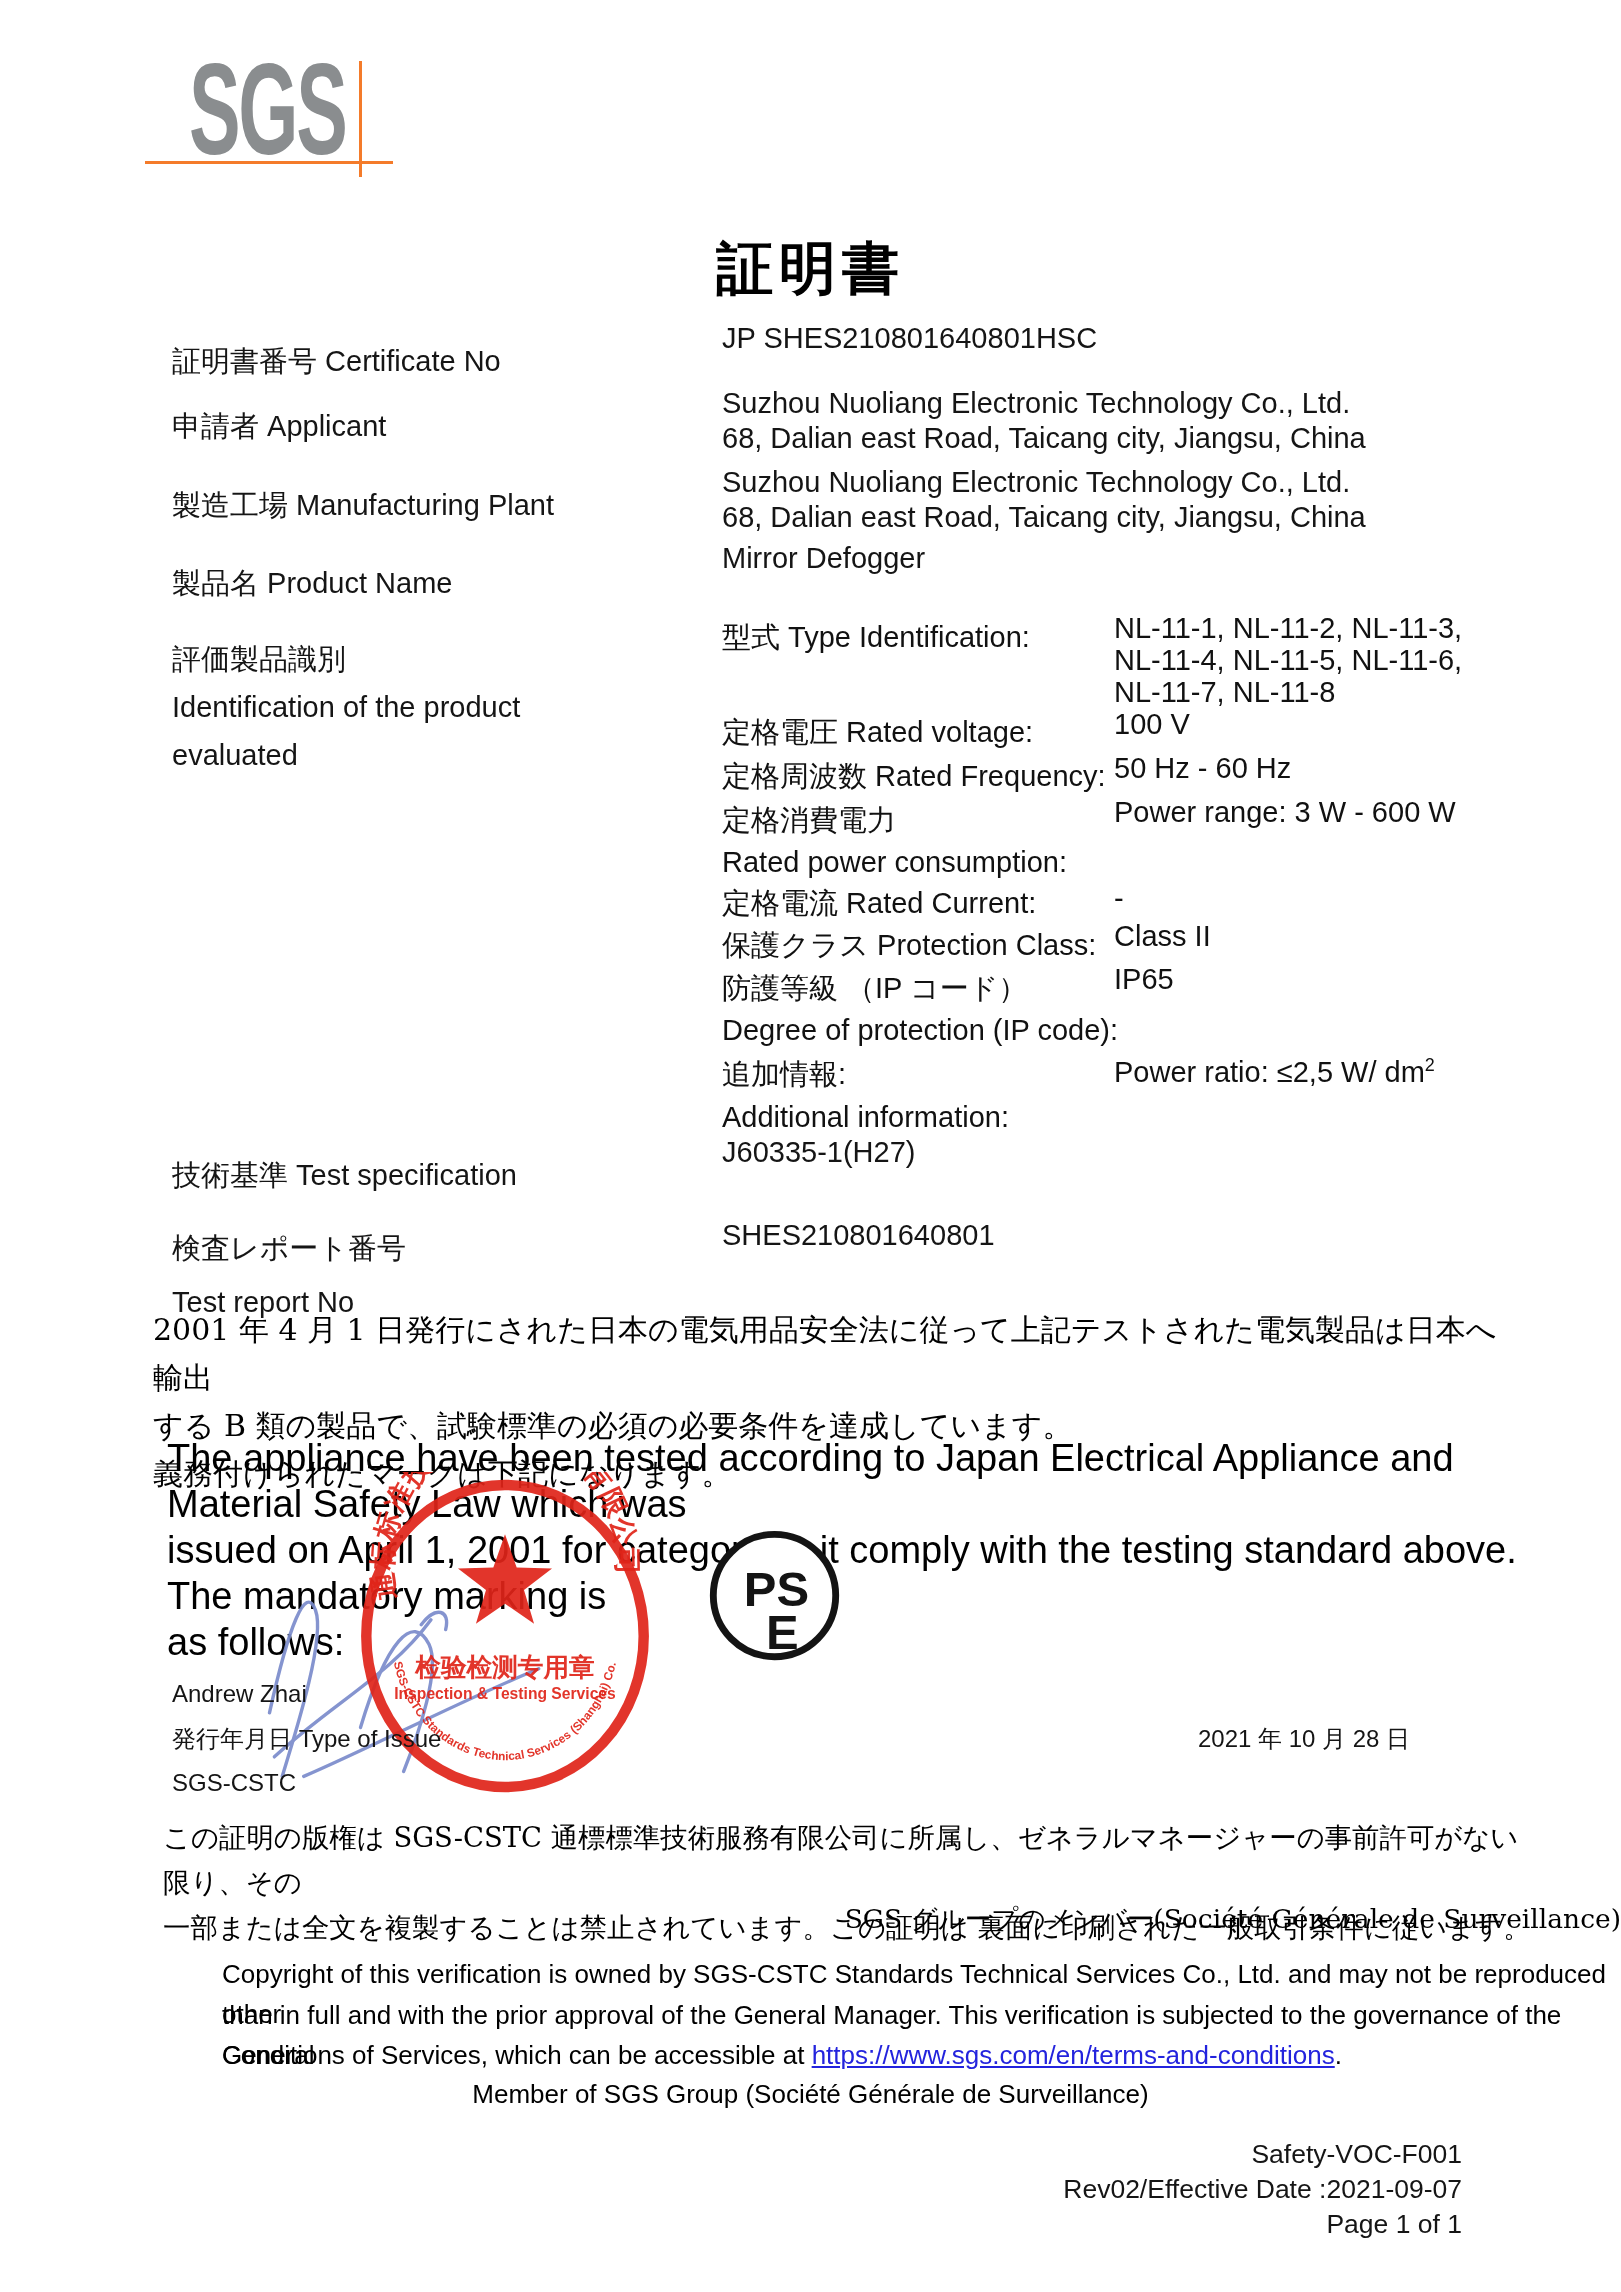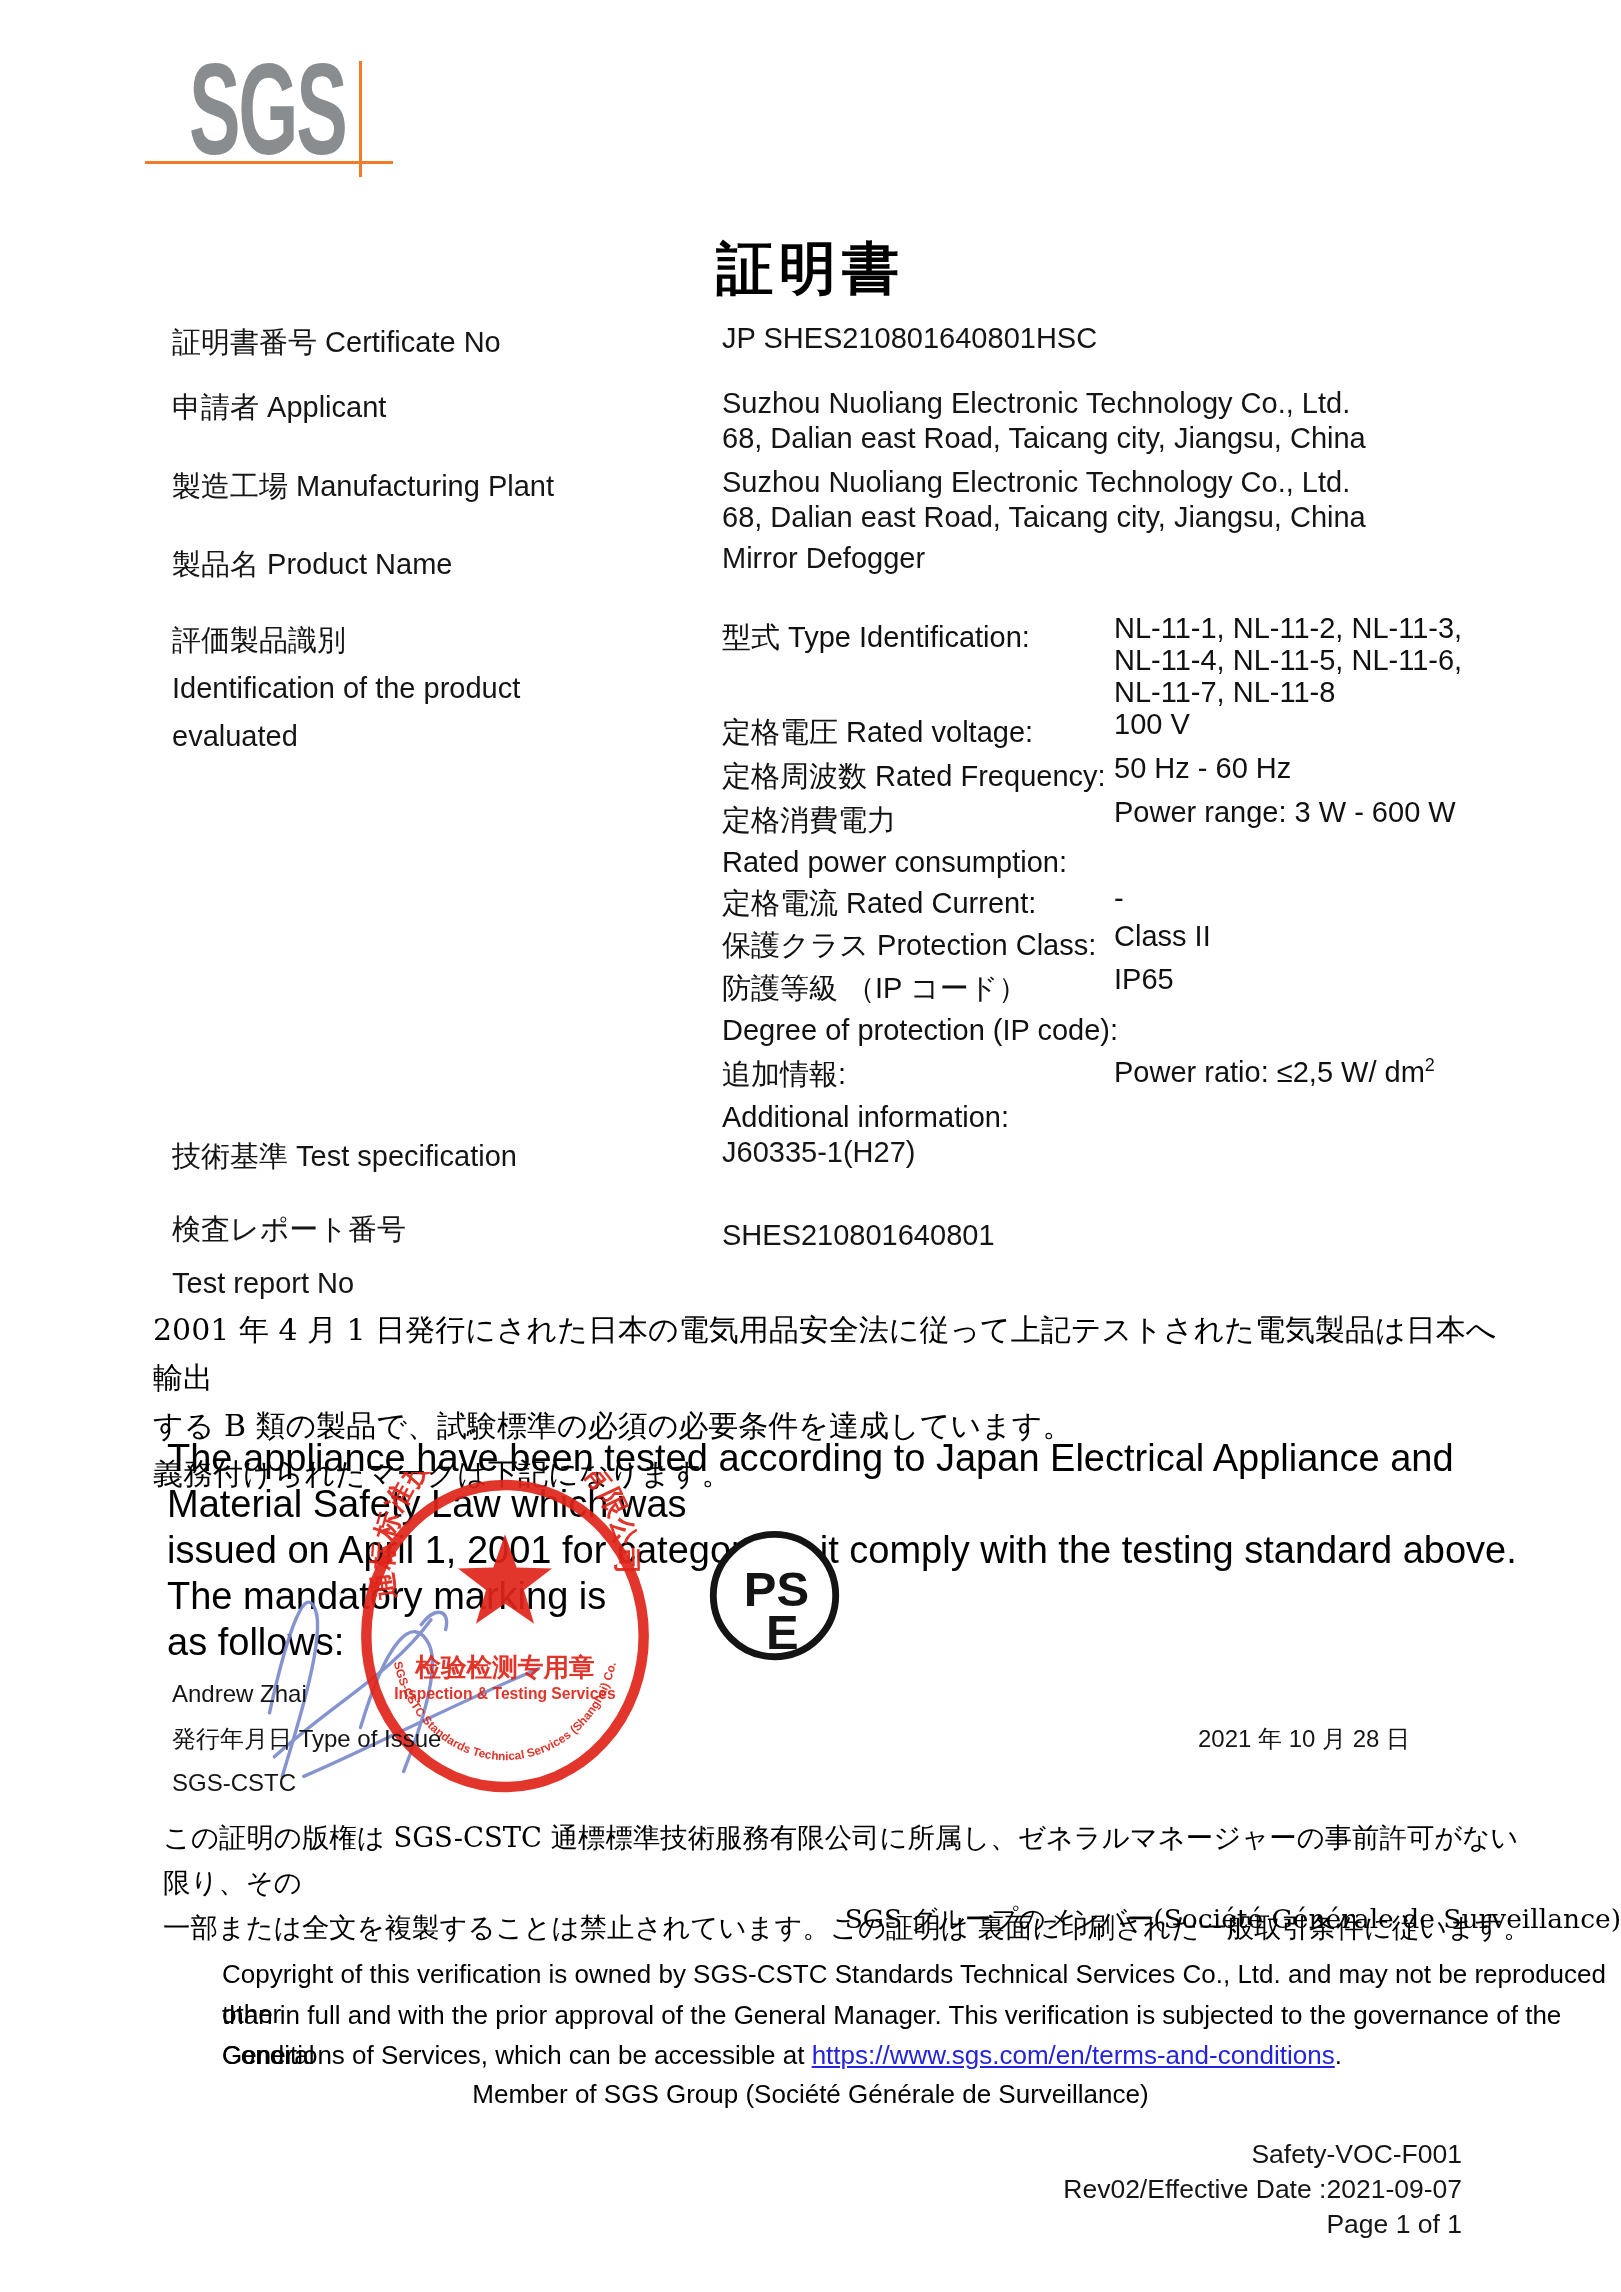--- a/index.html
+++ b/index.html
@@ -12,21 +12,21 @@
   .logo-text{left:189px;top:39px;font-size:129px;font-weight:bold;color:#8a8d8f;
              letter-spacing:-3.9px;transform:scaleX(0.60);transform-origin:left top;line-height:1.1;}
   .logo-hline{left:145px;top:161px;width:248px;height:2.9px;background:#f47b2a;}
   .logo-vline{left:359px;top:61px;width:2.9px;height:116px;background:#f47b2a;}
 
   
   .doc-title{left:0;top:231px;width:1621px;text-align:center;font-family:"DejaVu Serif",serif;
              font-weight:bold;font-size:57px;letter-spacing:5.9px;color:#000;}
 
   
-  .lbl{font-size:29px;line-height:35px;color:#151515;}
+  .lbl{font-size:29px;line-height:35px;color:#151515;margin-top:19px;}
   .val{font-size:29px;line-height:35px;color:#151515;}
   .lh48{line-height:48px;}
   .lh55{line-height:54px;}
   .spec-lbl{font-size:29px;line-height:42px;}
   .spec-val{font-size:29px;line-height:32px;}
   sup{font-size:0.62em;}
 
   
   .para-jp{left:153px;top:1306px;width:1362px;font-family:"DejaVu Serif",serif;
            font-size:30px;line-height:48px;color:#000;}

